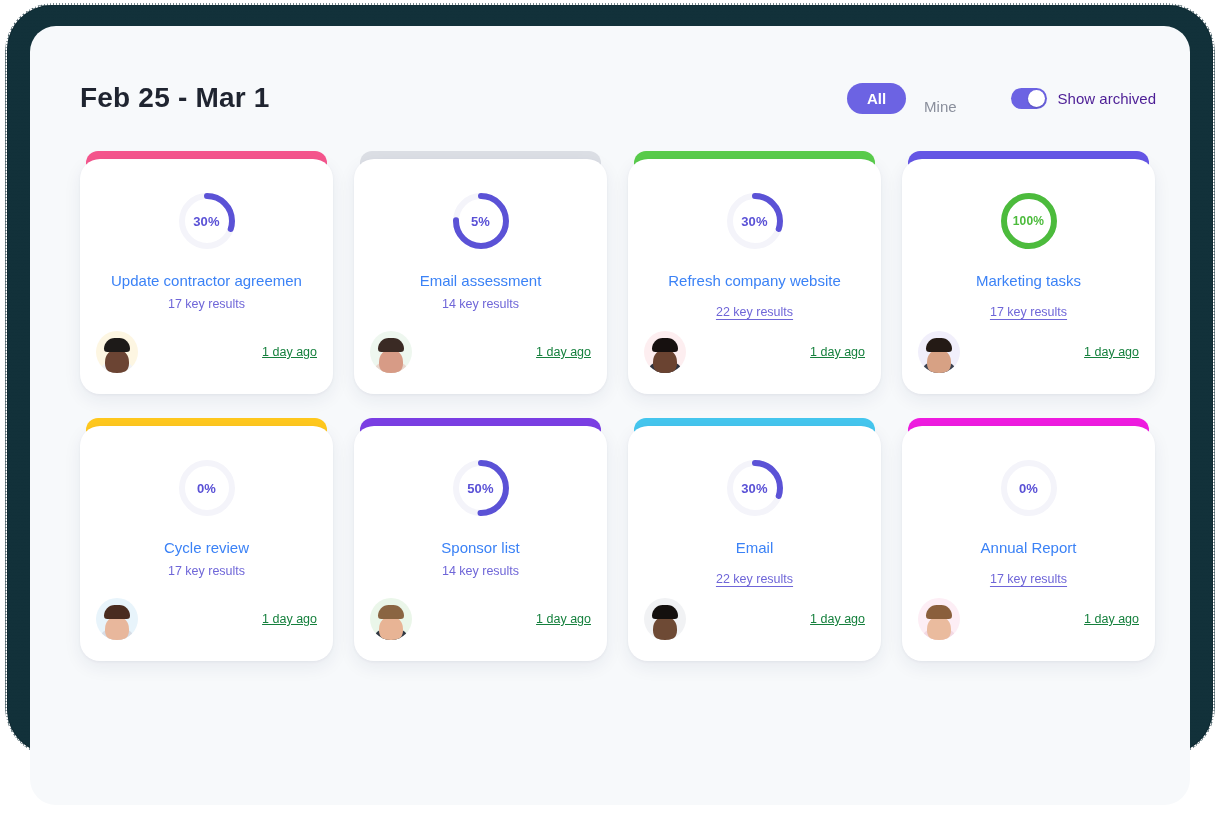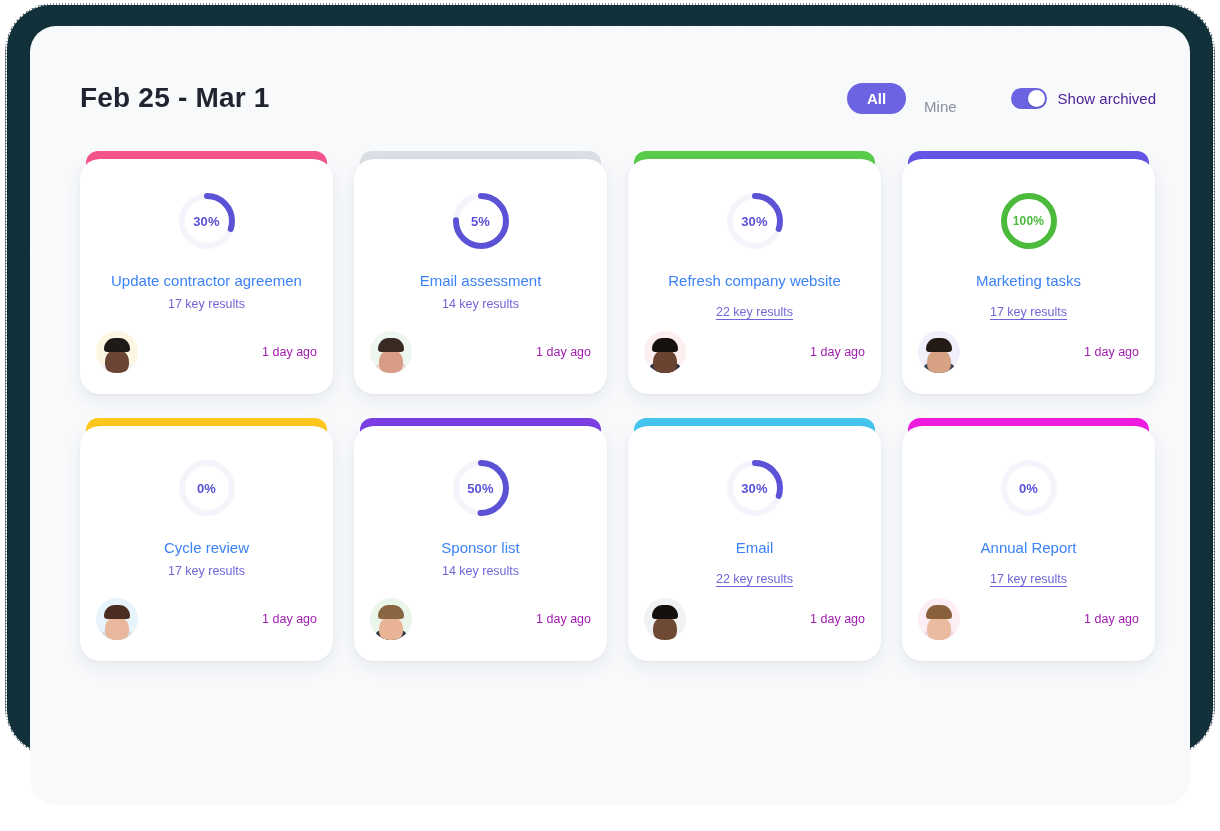--- a/index.html
+++ b/index.html
@@ -140,21 +140,21 @@
   .avatar .hair {
     position: absolute; left: 50%; top: 7px;
     transform: translateX(-50%);
     width: 26px; height: 14px; border-radius: 13px 13px 4px 4px;
   }
   .avatar .body {
     position: absolute; left: 50%; bottom: 0;
     transform: translateX(-50%);
     width: 34px; height: 11px; border-radius: 10px 10px 0 0;
   }
-  .time { font-size: 12.5px; color: #a21caf; }
+  .time { font-size: 12.5px; color: #15803d; text-decoration: underline; }
 </style>
 </head>
 <body>
 
 <div id="frame">
   <div id="panel">
 
     <div class="header">
       <div class="page-title">Feb 25 - Mar 1</div>
       <div class="controls">

